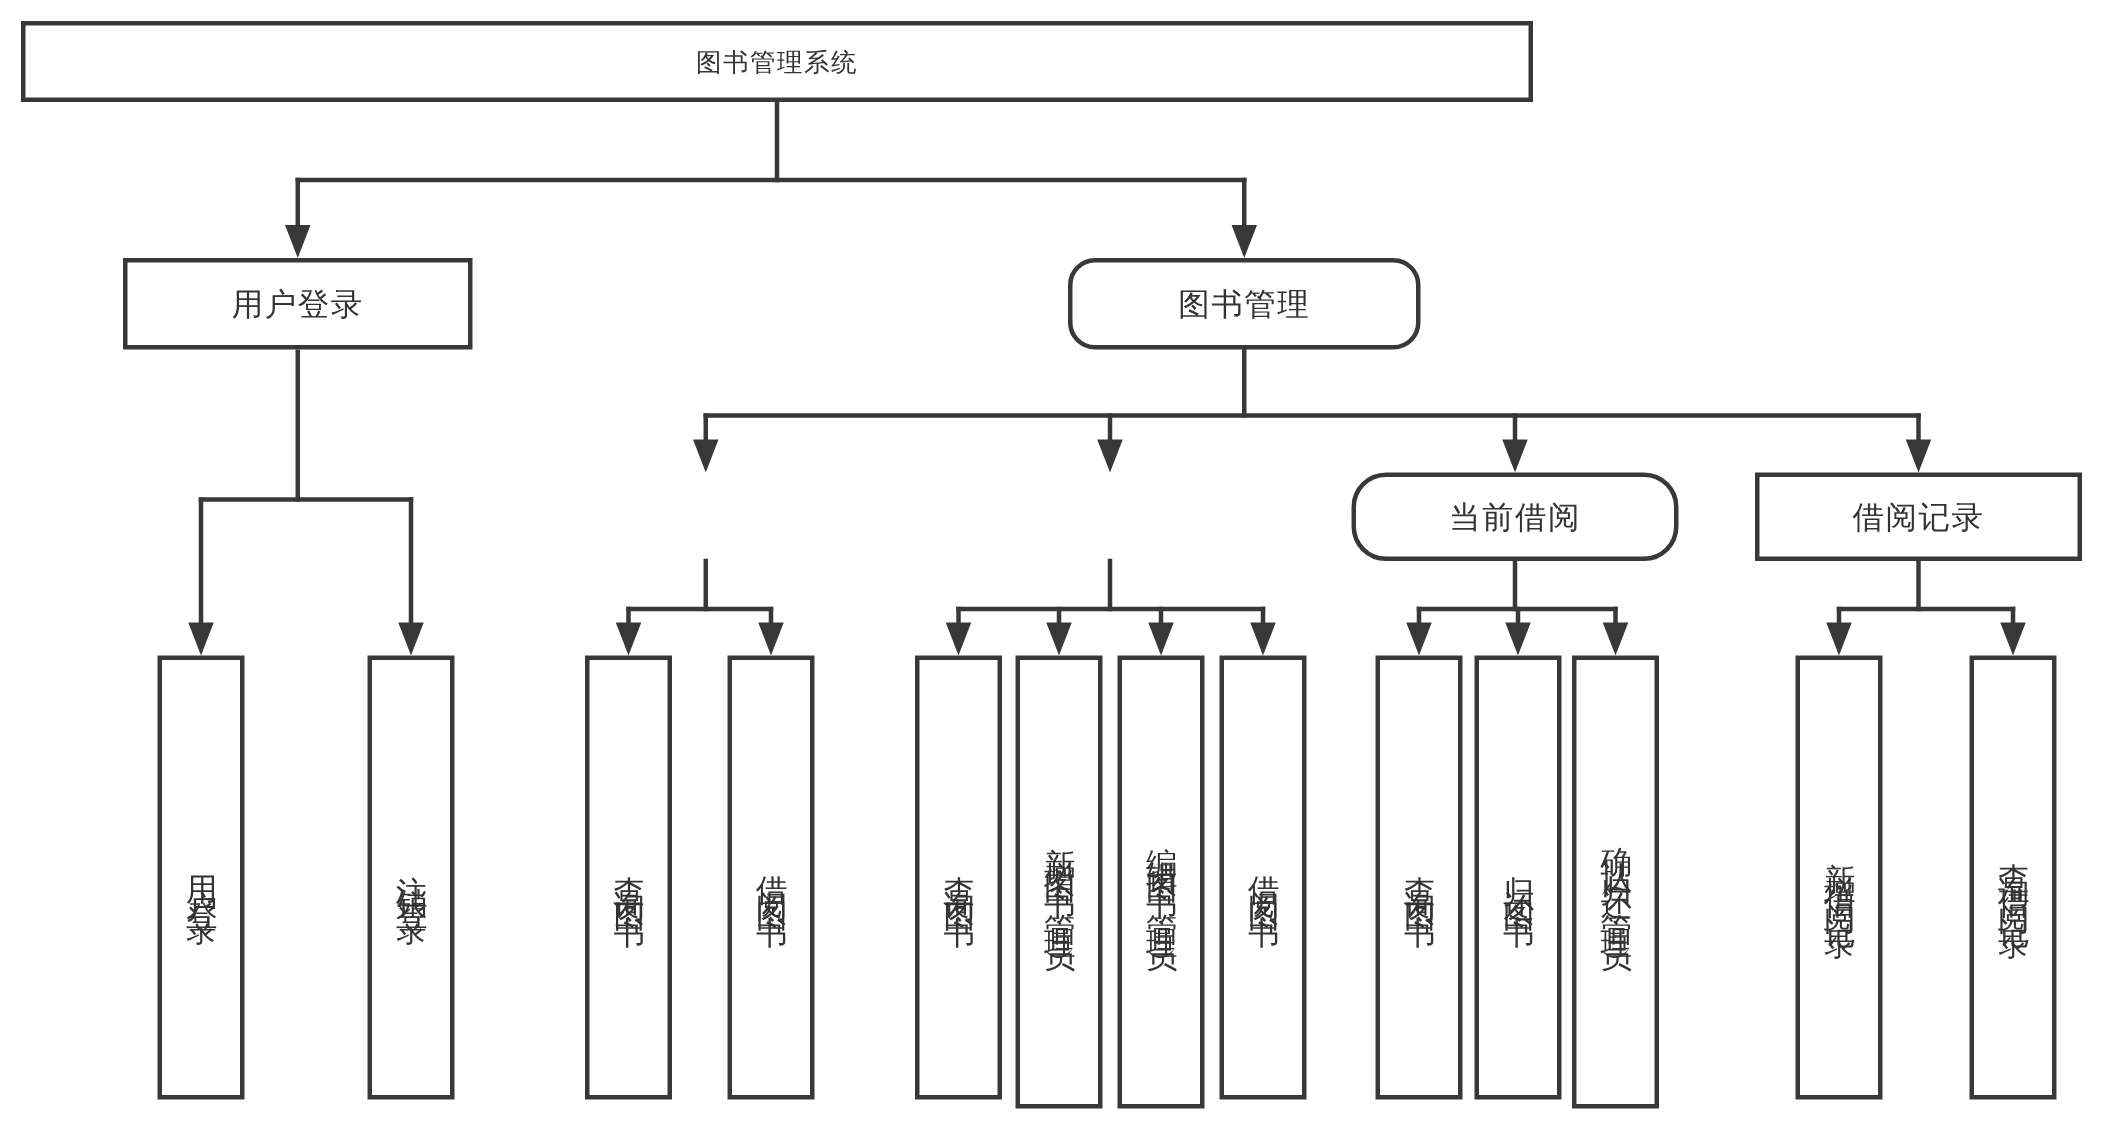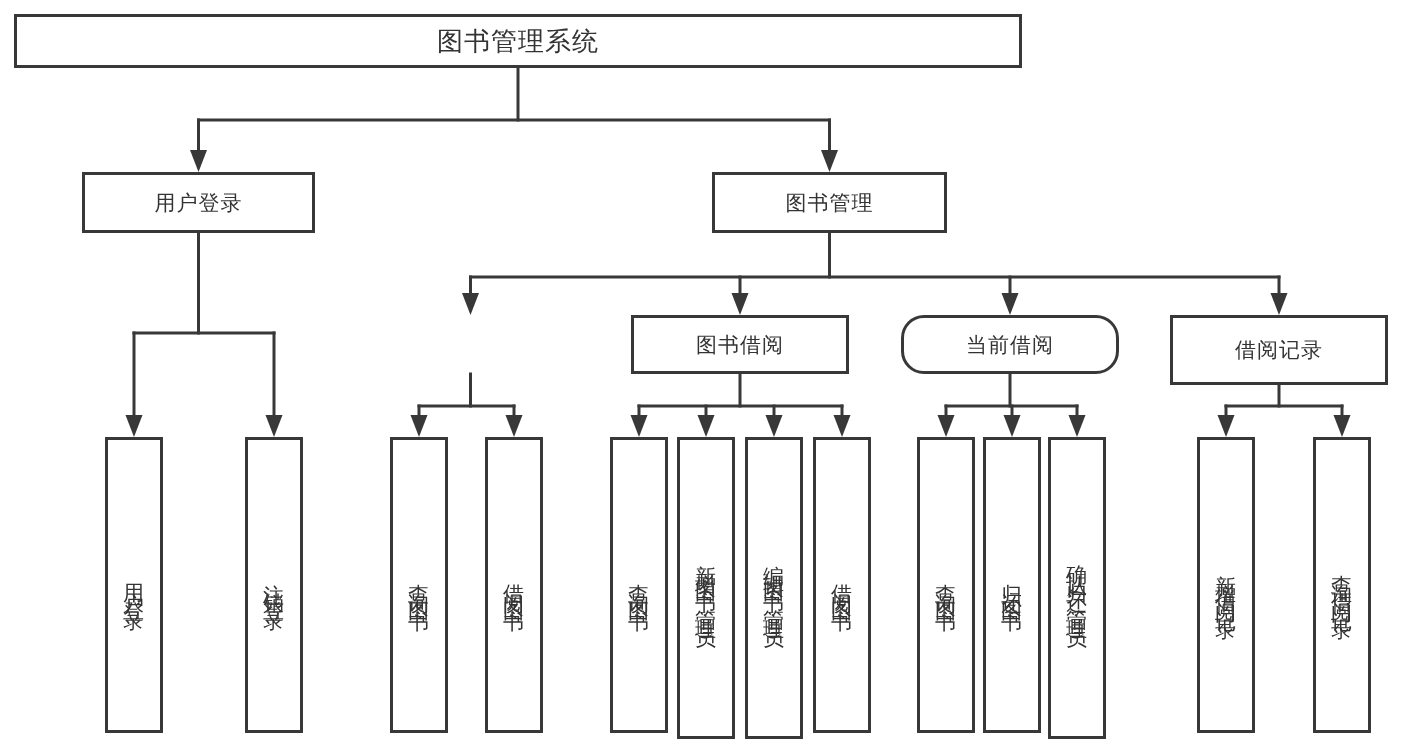--- a/index.html
+++ b/index.html
@@ -32,21 +32,21 @@
     justify-content: center;
     color: var(--text, #333333);
     z-index: 1;
   }
   .node-h .node-label {
     font-size: 21px;
     letter-spacing: 1px;
     white-space: nowrap;
   }
   .node-root .node-label {
-    font-size: 26px;
+    font-size: 17px;
   }
   .node-v .node-label {
     writing-mode: vertical-rl;
     text-orientation: mixed;
     font-size: 21px;
     letter-spacing: 9px;
     line-height: 1;
     white-space: nowrap;
   }
   .watermark {
@@ -118,30 +118,27 @@
       <line x1="1342" y1="406" x2="1342" y2="419" stroke="#383838" stroke-width="3" stroke-linecap="square"></line>
       <polygon points="1333.5,415 1350.5,415 1342,437" fill="#383838"></polygon>
     </svg>
 
 <div class="node node-h node-root" style="left: 14px; top: 14px; width: 1008px; height: 54px;">
       <span class="node-label">图书管理系统</span>
     </div>
     <div class="node node-h" style="left: 82px; top: 172px; width: 233px; height: 61px;">
       <span class="node-label">用户登录</span>
     </div>
-    <div class="node node-h" style="left: 712px; top: 172px; width: 235px; height: 61px;">
+    <div class="node node-h" style="left: 712px; top: 172px; width: 235px; height: 61px; border-radius: 18px;">
       <span class="node-label">图书管理</span>
-    </div>
-    <div class="node node-h" style="left: 631px; top: 315px; width: 218px; height: 59px;">
-      <span class="node-label">图书借阅</span>
     </div>
     <div class="node node-h" style="left: 901px; top: 315px; width: 218px; height: 59px; border-radius: 23px;">
       <span class="node-label">当前借阅</span>
     </div>
-    <div class="node node-h" style="left: 1170px; top: 315px; width: 218px; height: 70px;">
+    <div class="node node-h" style="left: 1170px; top: 315px; width: 218px; height: 59px;">
       <span class="node-label">借阅记录</span>
     </div>
     <div class="node node-v" style="left: 105px; top: 437px; width: 58px; height: 296px;">
       <span class="node-label">用户登录</span>
     </div>
     <div class="node node-v" style="left: 245px; top: 437px; width: 58px; height: 296px;">
       <span class="node-label">注销登录</span>
     </div>
     <div class="node node-v" style="left: 390px; top: 437px; width: 58px; height: 296px;">
       <span class="node-label">查询图书</span>

